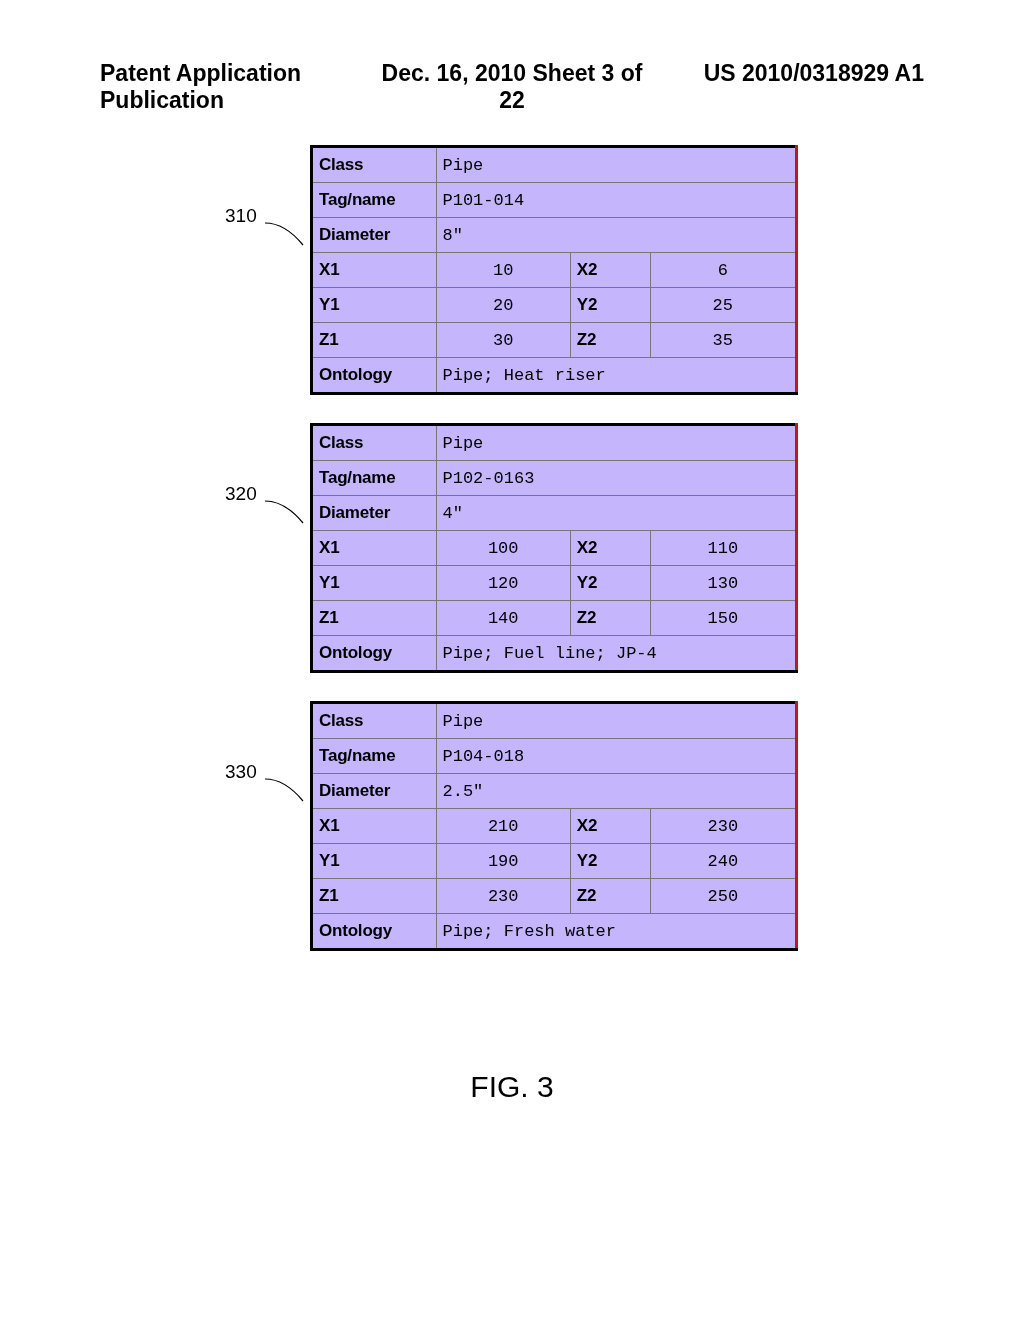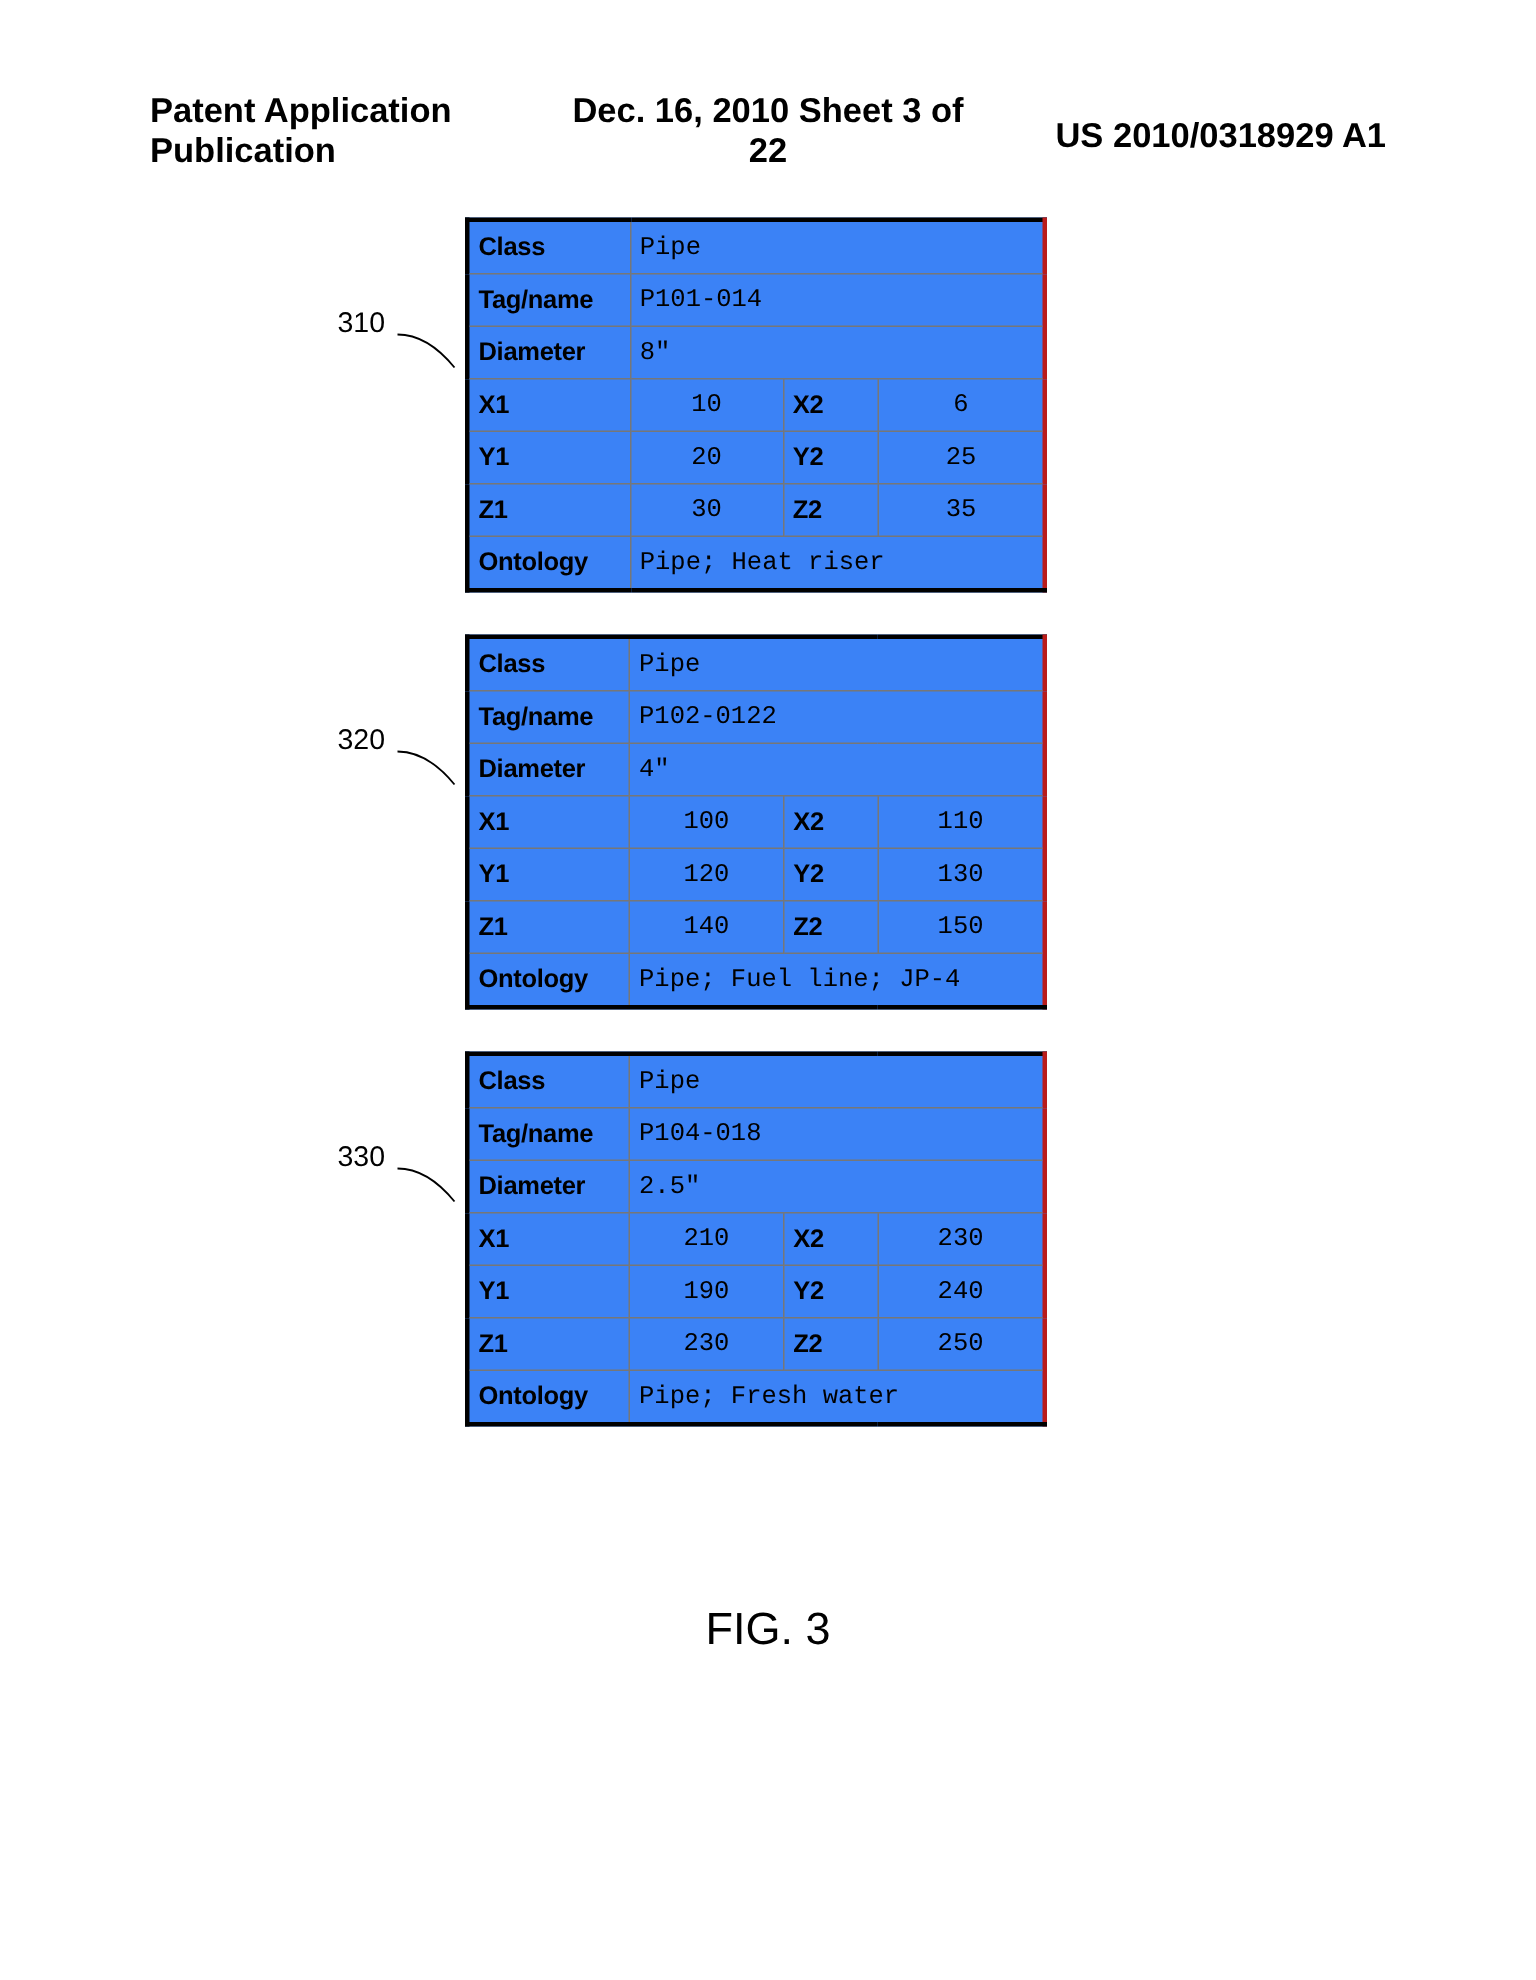--- a/index.html
+++ b/index.html
@@ -17,21 +17,21 @@
     left: 0;
     right: 0;
     font-size: 23px;
     font-weight: bold;
     display: flex;
     justify-content: space-between;
     padding: 0 100px 0 100px;
   }
   .header .left { flex: 1; text-align: left; }
   .header .mid  { flex: 1; text-align: center; }
-  .header .right{ flex: 1; text-align: right; margin-top: 17px; }
+  .header .right{ flex: 1; text-align: right; }
 
   .content {
     position: absolute;
     top: 145px;
     left: 225px;
   }
 
   .block-wrap {
     position: relative;
     margin-bottom: 28px;
@@ -48,22 +48,22 @@
     left: 38px;
     top: 72px;
     width: 44px;
     height: 34px;
   }
   .ref-curve svg { overflow: visible; }
 
   table.data {
     border-collapse: collapse;
     margin-left: 85px;
-    width: 388px;
-    background: #3b82f6;
+    width: 488px;
+    background: #c4b5fd;
   }
   table.data td {
     border: 1px solid #777;
     font-size: 17px;
     padding: 4px 6px;
     height: 26px;
     vertical-align: middle;
   }
   table.data td.h {
     font-weight: bold;
@@ -158,21 +158,21 @@
         </svg>
     </div>
     <table class="data">
       <tbody>
           <tr>
             <td class="h" style="width:100px">Class</td>
           <td class="val" colspan="3">Pipe</td>
           </tr>
       <tr>
             <td class="h">Tag/name</td>
-          <td class="val" colspan="3">P102-0122</td>
+          <td class="val" colspan="3">P102-0163</td>
           </tr>
       <tr>
             <td class="h">Diameter</td>
           <td class="val" colspan="3">4"</td>
           </tr>
       <tr>
             <td class="h">X1</td>
           <td class="num" style="width:110px">100</td>
           <td class="h" style="width:60px">X2</td>
           <td class="num" style="width:120px">110</td>

